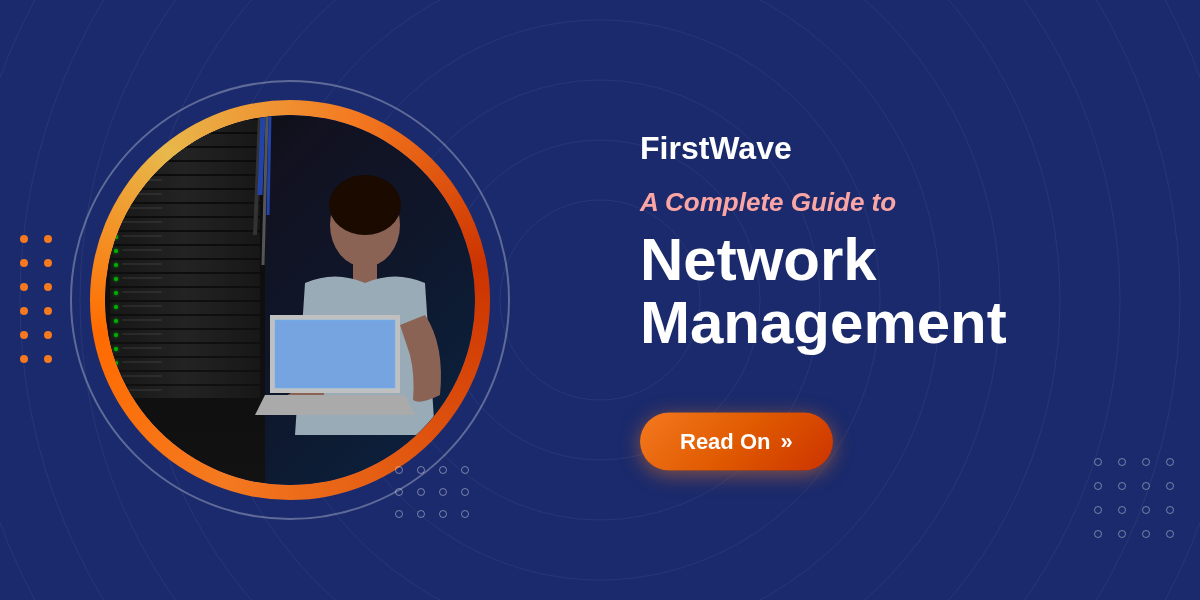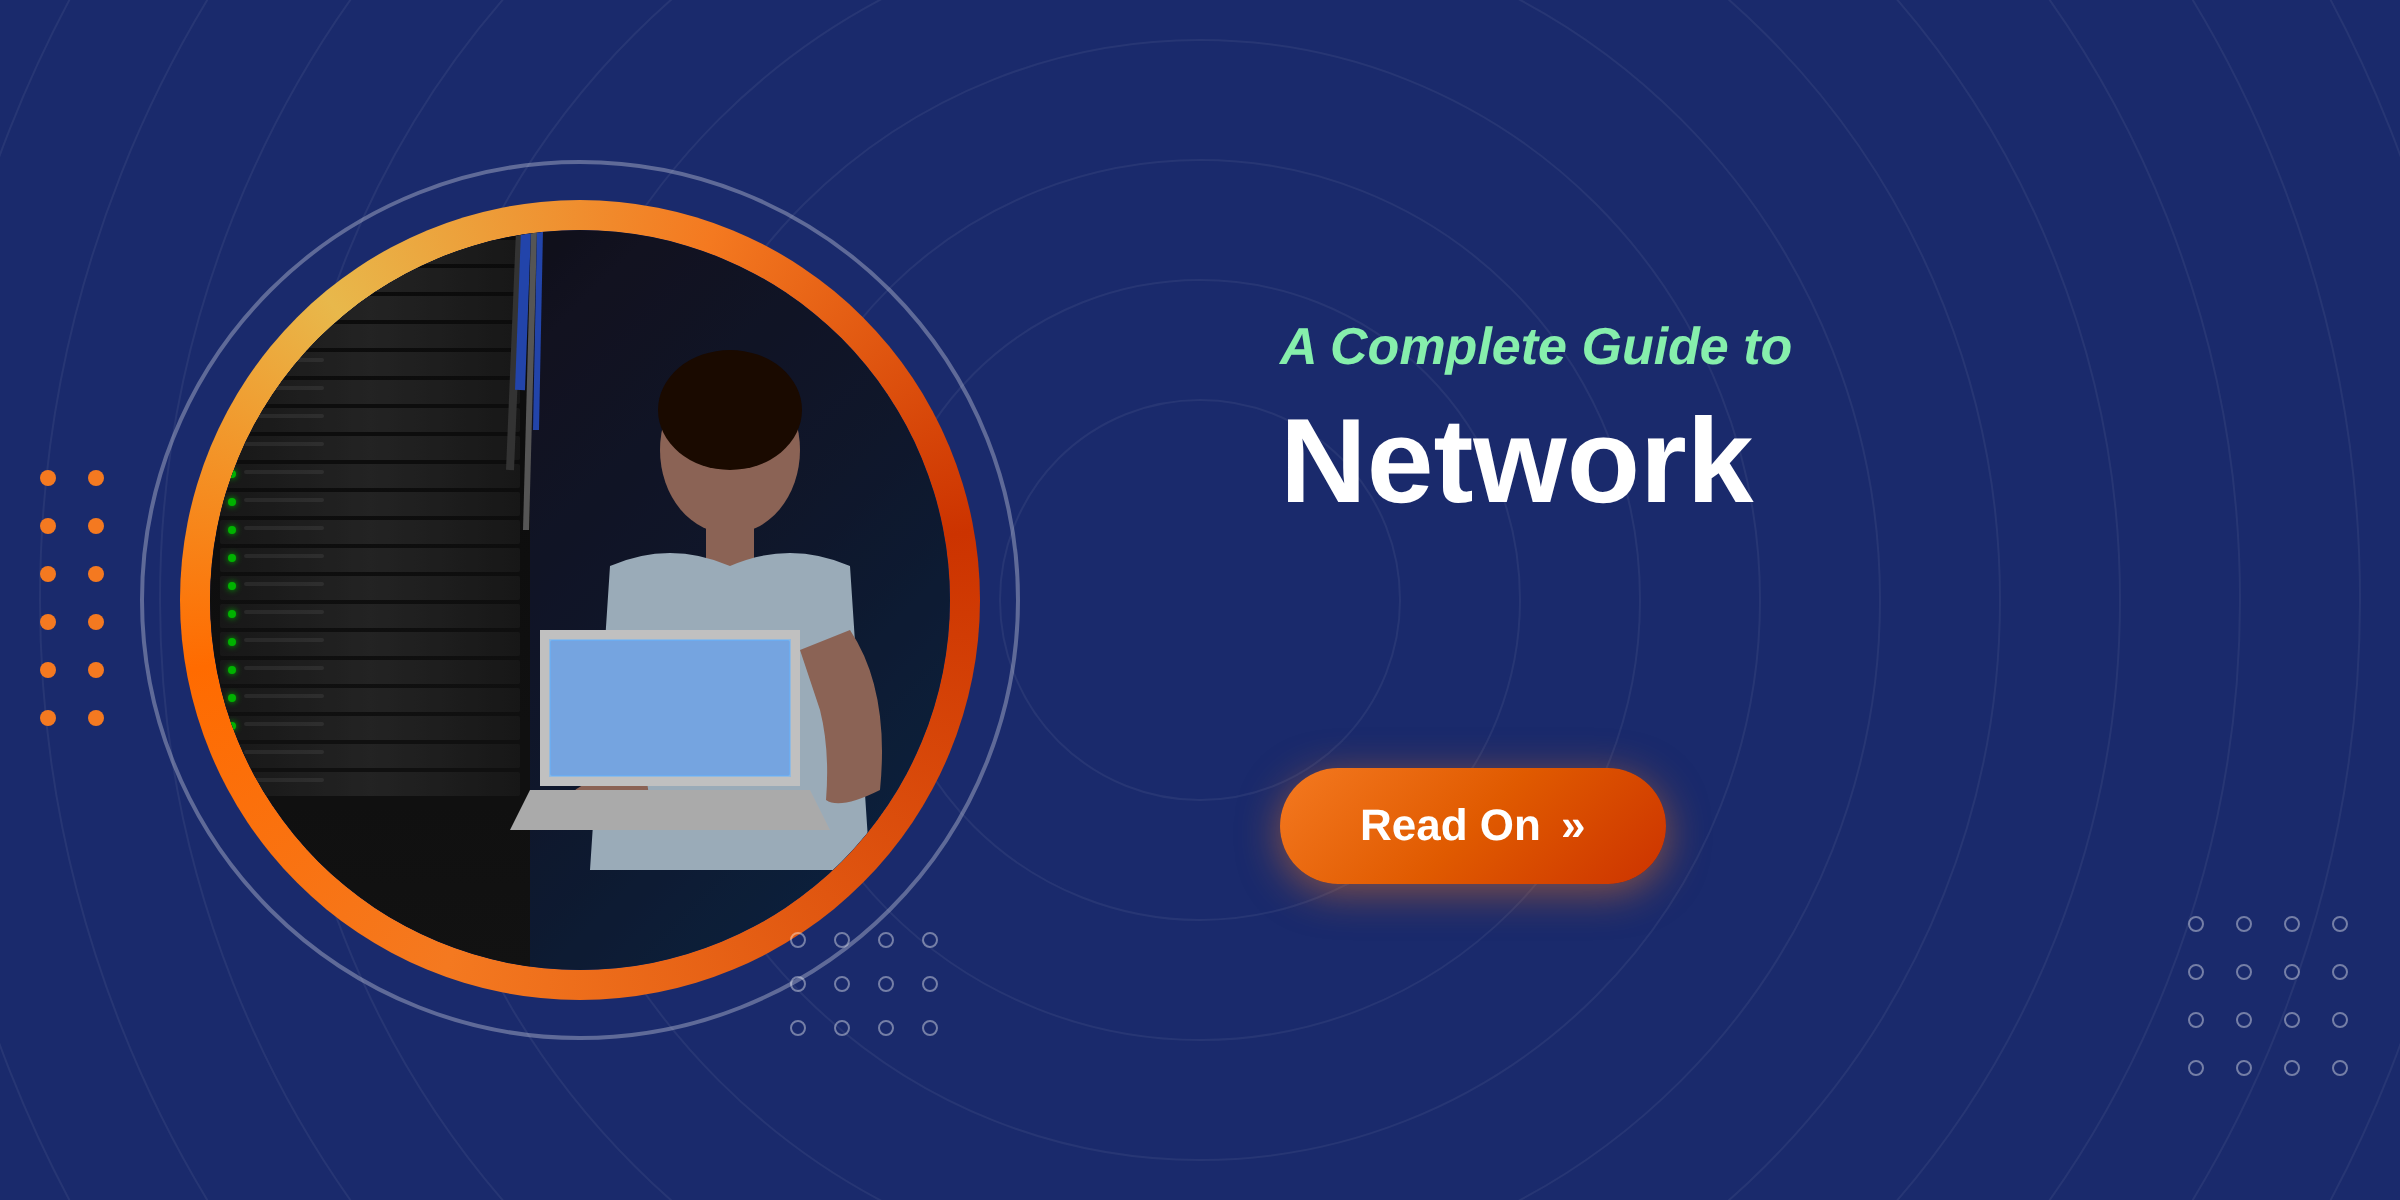--- a/index.html
+++ b/index.html
@@ -211,21 +211,21 @@
       font-size: 32px;
       font-weight: 700;
       color: #ffffff;
       margin-bottom: 20px;
       text-align: left;
     }
 
     .subtitle {
       font-size: 26px;
       font-weight: 700;
-      color: #86efac;
+      color: #fca5a5;
       margin-bottom: 10px;
       text-align: left;
       font-style: italic;
     }
 
     .title-main {
       font-size: 60px;
       font-weight: 900;
       color: #ffffff;
       line-height: 1.05;
@@ -367,24 +367,25 @@
     <div class="dot-white-outline"></div>
     <div class="dot-white-outline"></div>
     <div class="dot-white-outline"></div>
     <div class="dot-white-outline"></div>
     <div class="dot-white-outline"></div>
     <div class="dot-white-outline"></div>
     <div class="dot-white-outline"></div>
   </div>
 
   <div class="content-section">
+    <div class="brand-name">FirstWave</div>
     <div class="subtitle">A Complete Guide to</div>
     <div class="title-main">
       <span>Network</span><br>
-      <br>
+      <span>Management</span><br>
     </div>
     <div class="cta-wrapper">
       <button class="cta-button">
         <span>Read On</span>
         <span class="chevrons">»</span>
       </button>
     </div>
   </div>
 
   <div class="dot-grid-right">

